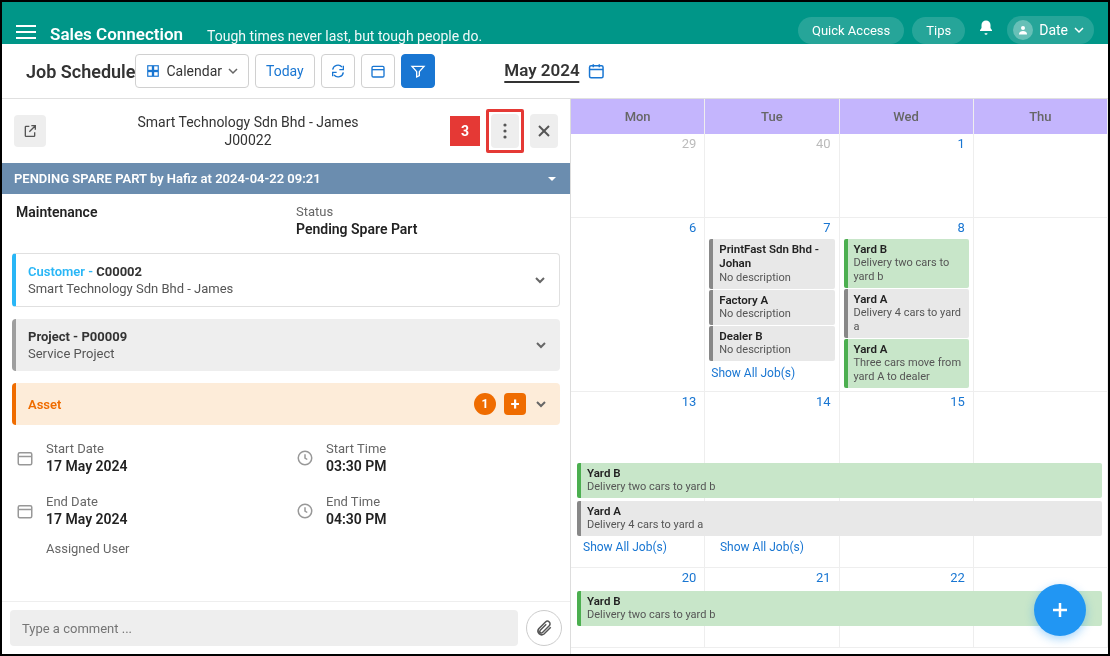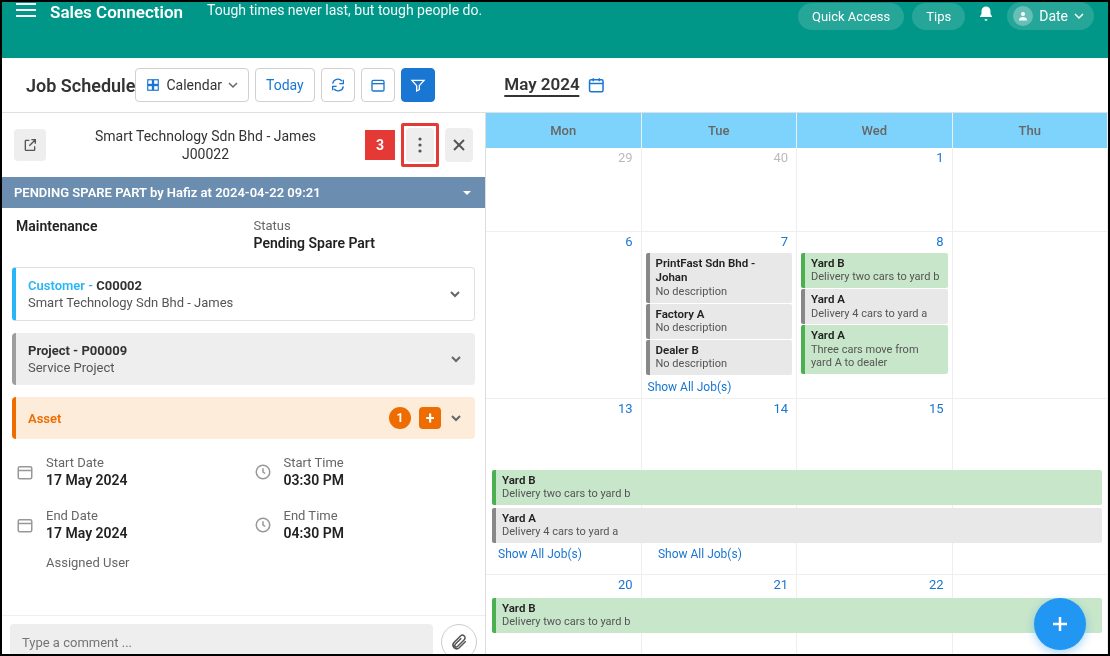--- a/index.html
+++ b/index.html
@@ -1,18 +1,18 @@
 <!DOCTYPE html>
 <html><head>
 <meta charset="utf-8">
 <style>
 * { box-sizing: border-box; margin: 0; padding: 0; font-family: -apple-system, BlinkMacSystemFont, "Segoe UI", Roboto, Arial, sans-serif; }
 body { width: 1110px; height: 656px; background: #fff; border: 2px solid #000; overflow: hidden; position: relative; }
 
-.header { height: 56px; background: #009688; display: flex; align-items: flex-start; padding: 0 14px; color: #fff; }
+.header { height: 42px; background: #009688; display: flex; align-items: flex-end; padding: 0 14px; color: #fff; }
 .menu-icon { cursor: pointer; margin-right: 14px; }
 .brand { font-weight: 600; font-size: 17px; margin-right: 18px; }
 .tagline { font-size: 14px; opacity: 0.95; margin-left: 6px; }
 .header-right { margin-left: auto; display: flex; align-items: center; gap: 8px; }
 .pill { background: rgba(255,255,255,0.15); color: #fff; border: none; border-radius: 20px; padding: 6px 14px; font-size: 13px; cursor: pointer; }
 .bell-icon { cursor: pointer; margin: 0 4px; }
 .user-chip { background: rgba(255,255,255,0.15); border-radius: 20px; padding: 4px 10px 4px 6px; display: flex; align-items: center; gap: 6px; cursor: pointer; font-size: 14px; }
 .avatar-circle { width: 20px; height: 20px; border-radius: 50%; background: rgba(255,255,255,0.3); display: flex; align-items: center; justify-content: center; }
 
 .title-row { display: flex; align-items: center; padding: 10px 14px 10px 24px; border-bottom: 1px solid #e0e0e0; background:#fff; }
@@ -20,21 +20,21 @@
 .month-label { margin-left: auto; margin-right: auto; display: flex; align-items: center; gap: 8px; position:absolute; left:50%; transform:translateX(-50%); }
 .month-label span { font-size: 17px; font-weight: 600; color: #333; border-bottom: 2px solid #333; padding-bottom: 1px; }
 .title-actions { display: flex; gap: 6px; }
 .btn-outline { background: #fff; border: 1px solid #d0d0d0; border-radius: 4px; padding: 6px 10px; font-size: 14px; color: #333; display: inline-flex; align-items: center; gap: 6px; cursor: pointer; }
 .btn-today { color: #1976d2; }
 .btn-icon { width: 34px; height: 34px; border: 1px solid #d0d0d0; background: #fff; border-radius: 4px; display: inline-flex; align-items: center; justify-content: center; cursor: pointer; }
 .btn-icon.active { background: #1976d2; border-color: #1976d2; }
 .btn-icon.active svg { stroke: #fff; }
 
 .main { display: flex; height: calc(100% - 42px - 55px); }
-.left-panel { width: 484px; border-right: 1px solid #ddd; display: flex; flex-direction: column; background:#fff; position:relative; }
+.left-panel { width: 569px; border-right: 1px solid #ddd; display: flex; flex-direction: column; background:#fff; position:relative; }
 .panel-head { display: flex; align-items: center; padding: 10px 12px; gap: 10px; }
 .pop-out { width: 32px; height: 32px; background: #eee; border-radius: 4px; display: flex; align-items: center; justify-content: center; cursor: pointer; }
 .panel-head-title { flex: 1; text-align: center; font-size: 14px; color: #333; line-height: 1.3; }
 .callout { position: relative; width: 30px; height: 30px; background: #e53935; color: #fff; font-weight: 700; display: flex; align-items: center; justify-content: center; font-size: 14px; }
 .panel-head-actions { display:flex; gap:6px; align-items:center; }
 .dots-outline { border: 3px solid #e53935; border-radius:2px; padding:2px; }
 .icon-btn-sm { width: 28px; height: 34px; background: #eee; border-radius: 4px; display:flex; align-items:center; justify-content:center; cursor:pointer; }
 
 .status-bar { background: #6b8daf; color: #fff; padding: 8px 12px; font-size: 13px; font-weight: 600; display:flex; align-items:center; justify-content:space-between; }
 .status-bar .caret { cursor:pointer; }
@@ -57,21 +57,21 @@
 
 .dt-row { display:flex; padding: 10px 14px; gap: 20px; align-items:center; }
 .dt-col { flex:1; display:flex; gap:12px; align-items:center; }
 .dt-icon { opacity:0.6; }
 
 .comment-row { position:absolute; bottom:0; left:0; right:0; padding:8px; background:#fff; display:flex; gap:8px; border-top:1px solid #eee; }
 .comment-input { flex:1; background:#eee; border:none; border-radius:4px; padding:10px 12px; font-size:13px; color:#666; outline:none; }
 .attach-btn { width:36px; height:36px; border-radius:50%; background:#fff; border:1px solid #ccc; display:flex; align-items:center; justify-content:center; cursor:pointer; }
 
 .calendar { flex:1; overflow:hidden; position:relative; }
-.cal-head { display:flex; background:#7dd3fc; }
+.cal-head { display:flex; background:#c4b5fd; }
 .cal-head-cell { flex:1; text-align:center; padding:10px 0; font-size:13px; color:#666; font-weight:500; border-right:1px solid #eee; }
 .cal-body { display:flex; flex-direction:column; }
 .cal-row { display:flex; min-height:86px; border-bottom:1px solid #eee; position:relative; }
 .cal-cell { flex:1; border-right:1px solid #eee; position:relative; padding:2px; }
 .daynum { position:absolute; top:2px; right:8px; font-size:13px; color:#555; }
 .daynum.faded { color:#bbb; }
 .daynum.blue { color:#1976d2; }
 .event { margin:1px 2px; border-radius:2px; font-size:11.5px; padding:3px 6px 4px 6px; border-left:4px solid; overflow:hidden; line-height:1.25; }
 .event .et { font-weight:600; color:#222; }
 .event .ed { color:#555; font-size:11px; }

